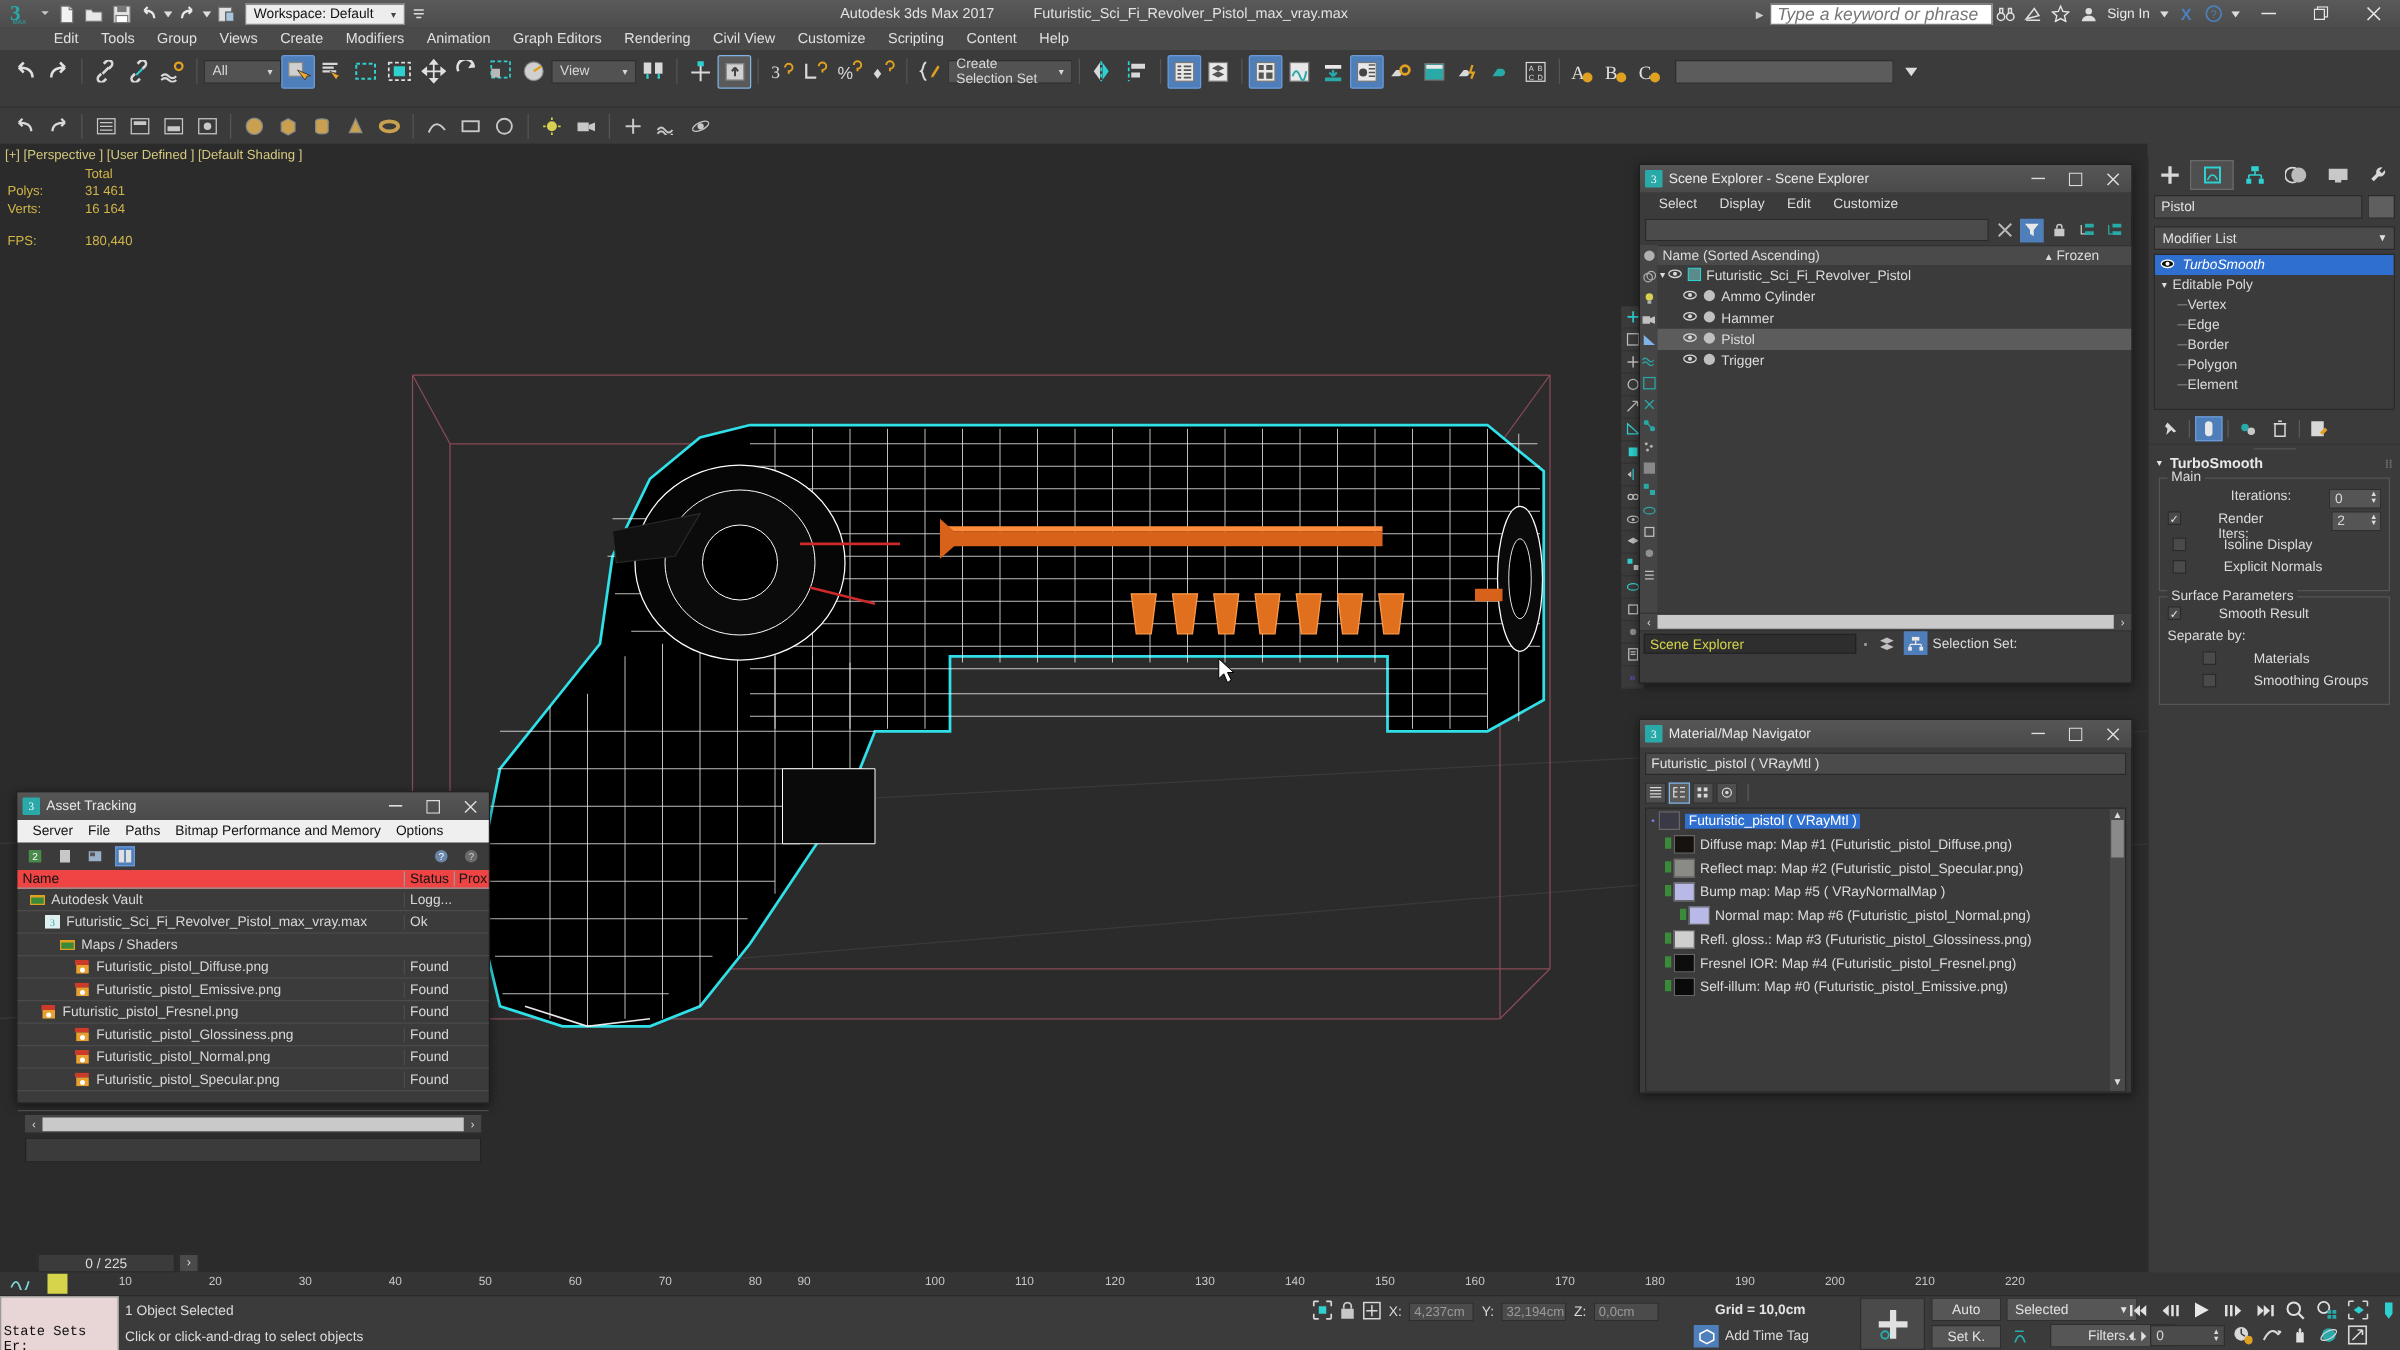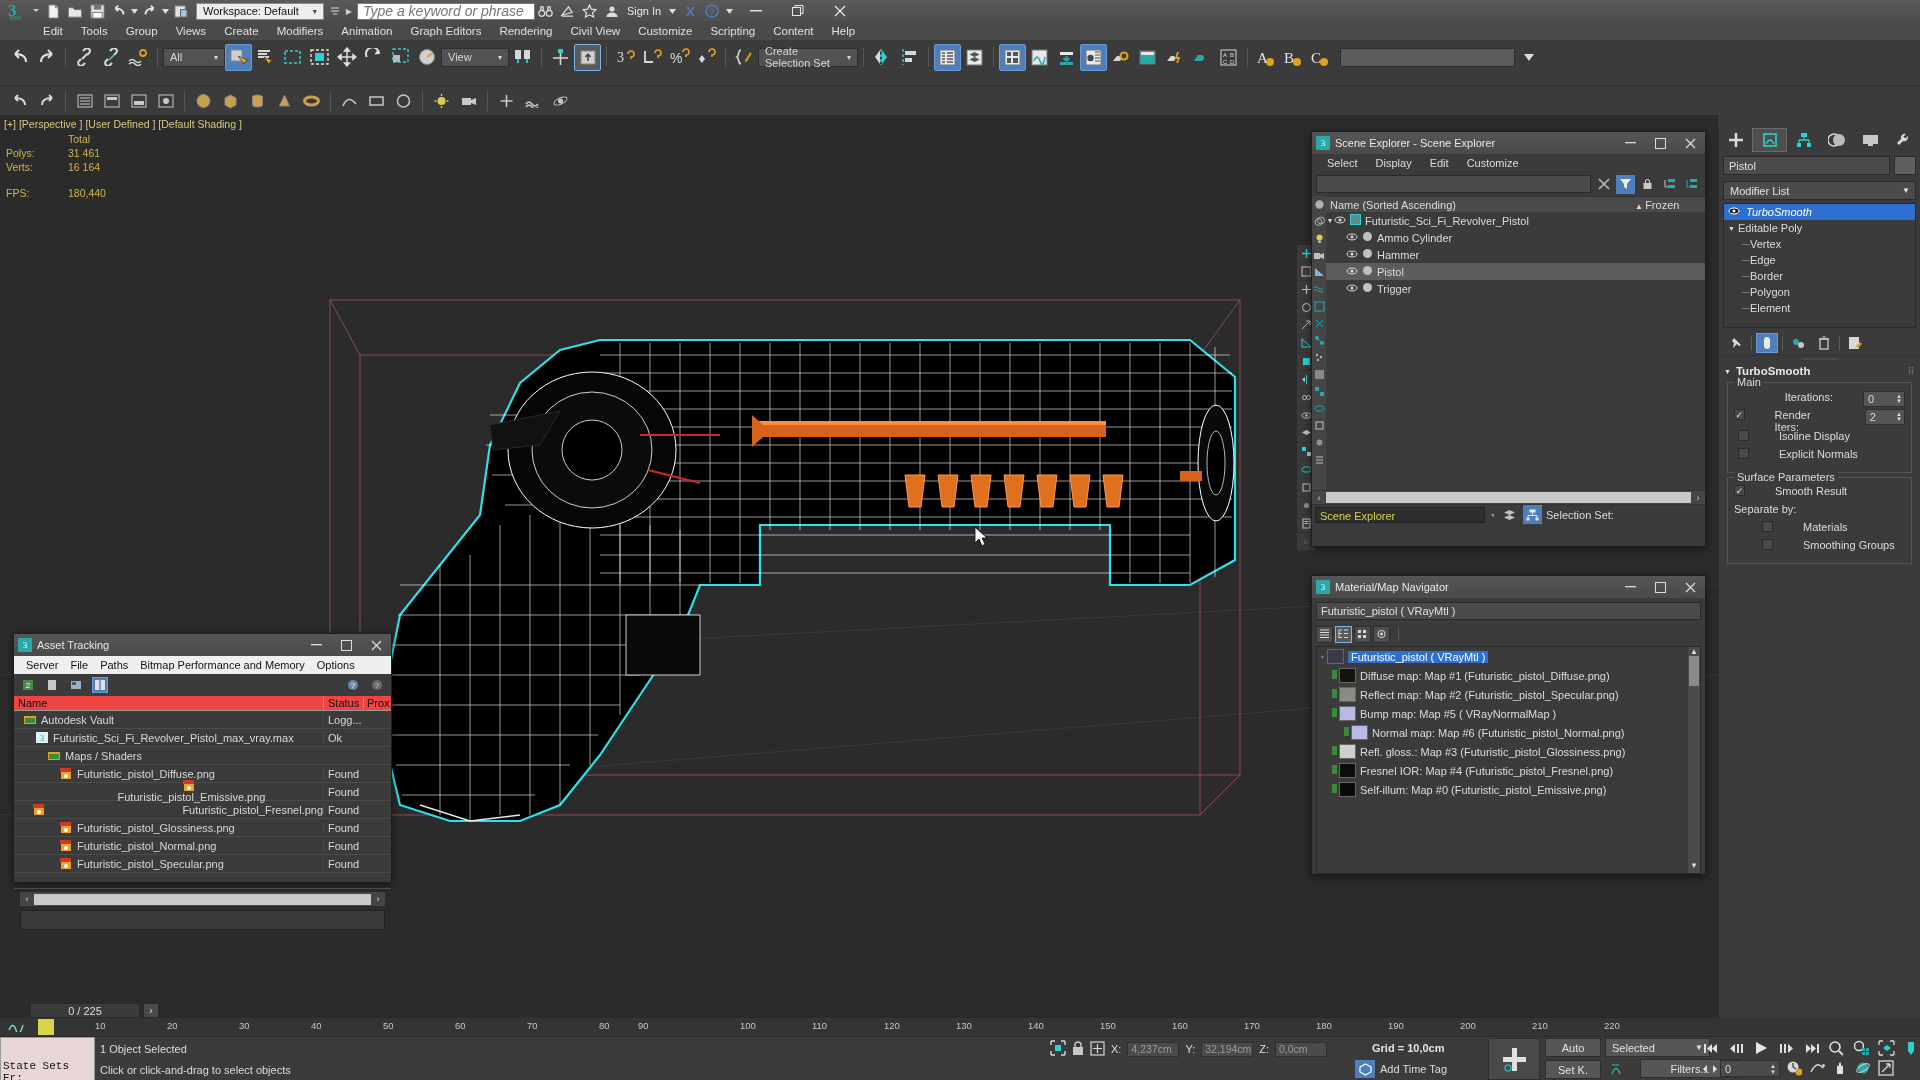--- a/index.html
+++ b/index.html
@@ -280,20 +280,24 @@
     </div>
     <div class="workspace">
       <span>Workspace: Default</span>
       <span class="wcaret">▾</span>
     </div>
     <div class="qicon">
       <svg width="10" height="10">
           <path d="M1 2h8M1 5h8M3 8h4" stroke="#ddd" stroke-width="1.2"></path>
         </svg>
     </div>
+    <div class="tb-title">
+      <span>Autodesk 3ds Max 2017</span>
+      <span>Futuristic_Sci_Fi_Revolver_Pistol_max_vray.max</span>
+    </div>
     <div class="tb-arrow">▶</div>
     <div class="tb-search">
       <span>Type a keyword or phrase</span>
     </div>
     <div class="tb-ico">
       <svg width="15" height="13" viewBox="0 0 16 14">
           <circle cx="4" cy="9" r="3.2" fill="none" stroke="#e0e0e0" stroke-width="1.3"></circle>
           <circle cx="12" cy="9" r="3.2" fill="none" stroke="#e0e0e0" stroke-width="1.3"></circle>
           <path d="M3 6V2h2.5v4M10.5 6V2H13v4" fill="none" stroke="#e0e0e0" stroke-width="1.3"></path>
         </svg>
@@ -1464,33 +1468,33 @@
                 <rect x="0" y="0" width="11" height="4" fill="#cc3a2a"></rect>
                 <rect x="1" y="4" width="10" height="7" fill="#e8a030"></rect>
                 <circle cx="6" cy="8" r="2" fill="#fff"></circle>
               </svg></span>
           <span>Futuristic_pistol_Diffuse.png</span>
           </div>
         <div class="at-s">Found</div>
         <div class="at-p"></div>
       </div>
       <div class="at-row">
-        <div class="at-n" style="padding-left:46px;flex-direction:column;">
+        <div class="at-n" style="padding-left:46px;">
           <span class="at-ico"><svg width="13" height="11">
                 <rect x="0" y="0" width="11" height="4" fill="#cc3a2a"></rect>
                 <rect x="1" y="4" width="10" height="7" fill="#e8a030"></rect>
                 <circle cx="6" cy="8" r="2" fill="#fff"></circle>
               </svg></span>
           <span>Futuristic_pistol_Emissive.png</span>
           </div>
         <div class="at-s">Found</div>
         <div class="at-p"></div>
       </div>
       <div class="at-row">
-        <div class="at-n" style="padding-left:19px;justify-content:space-between;">
+        <div class="at-n" style="padding-left:19px;">
           <span class="at-ico"><svg width="13" height="11">
                 <rect x="0" y="0" width="11" height="4" fill="#cc3a2a"></rect>
                 <rect x="1" y="4" width="10" height="7" fill="#e8a030"></rect>
                 <circle cx="6" cy="8" r="2" fill="#fff"></circle>
               </svg></span>
           <span>Futuristic_pistol_Fresnel.png</span>
           </div>
         <div class="at-s">Found</div>
         <div class="at-p"></div>
       </div>

